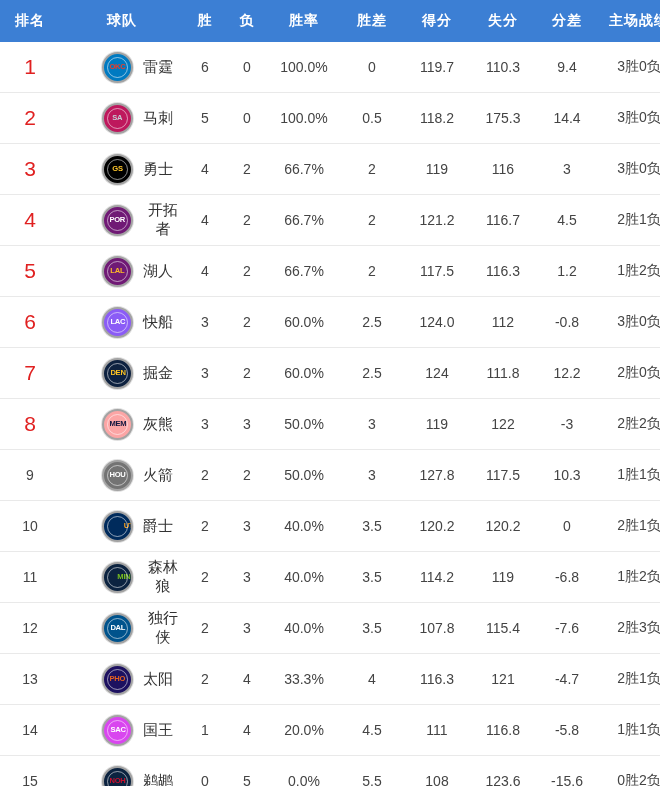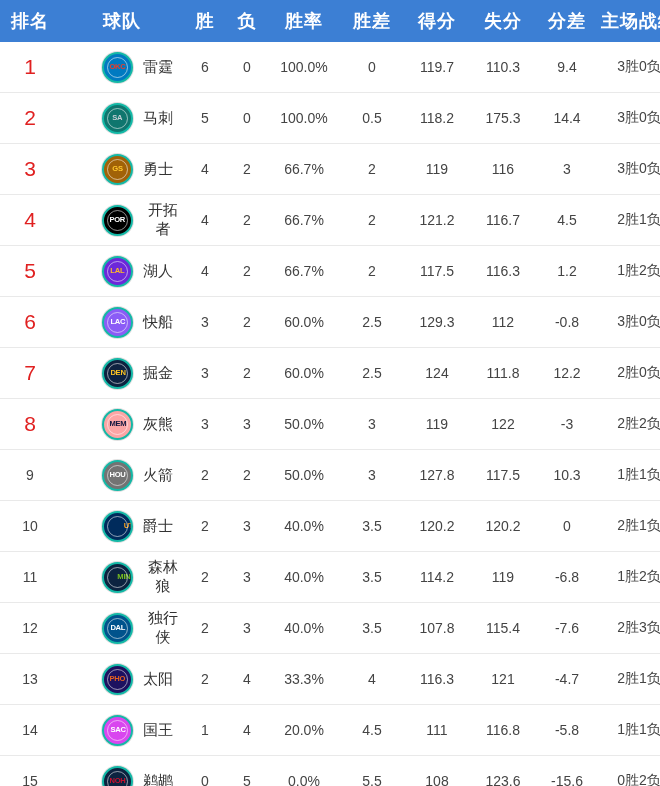--- a/index.html
+++ b/index.html
@@ -15,21 +15,21 @@
     overflow: hidden;
   }
   .standings {
     width: 660px;
     border-collapse: collapse;
     table-layout: fixed;
   }
   .standings thead th {
     background: #3c7fd4;
     color: #ffffff;
-    font-size: 18px;
+    font-size: 14px;
     font-weight: bold;
     height: 40px;
     text-align: center;
     vertical-align: middle;
     letter-spacing: 1px;
   }
   .col-rank   { width: 58px; }
   .col-team   { width: 122px; }
   .col-w      { width: 40px; }
   .col-l      { width: 40px; }
@@ -72,21 +72,21 @@
     width: 31px;
     height: 31px;
     border-radius: 50%;
     flex: 0 0 31px;
     margin-right: 10px;
     position: relative;
     display: flex;
     align-items: center;
     justify-content: center;
     box-sizing: border-box;
-    border: 2px solid #14b8a6;
+    border: 2px solid #a3a3a3;
     box-shadow: 0 0 0 1px rgba(0,0,0,0.12);
     overflow: hidden;
   }
   .logo .abbr {
     font-family: "Liberation Sans", sans-serif;
     font-size: 8px;
     font-weight: bold;
     line-height: 1;
     letter-spacing: -0.3px;
     transform: scale(0.95);
@@ -148,81 +148,81 @@
         <td class="gb">0</td>
         <td class="pf">119.7</td>
         <td class="pa">110.3</td>
         <td class="diff">9.4</td>
         <td class="home">3胜0负</td>
       </tr>
       <tr>
         <td class="rank top">2</td>
         <td class="teamcell">
           <div class="teamwrap">
-            <span class="logo" style="background: #0f766e;">
+            <span class="logo" style="background: #be185d;">
               <span class="abbr" style="color: rgb(196, 206, 212);">SA</span>
               <span class="ring"></span>
             </span>
             <span class="teamname">马刺</span>
           </div>
         </td>
         <td class="num">5</td>
         <td class="num">0</td>
         <td class="pct">100.0%</td>
         <td class="gb">0.5</td>
         <td class="pf">118.2</td>
         <td class="pa">175.3</td>
         <td class="diff">14.4</td>
         <td class="home">3胜0负</td>
       </tr>
       <tr>
         <td class="rank top">3</td>
         <td class="teamcell">
           <div class="teamwrap">
-            <span class="logo" style="background: #a16207;">
+            <span class="logo" style="background: #000000;">
               <span class="abbr" style="color: rgb(255, 199, 44);">GS</span>
               <span class="ring"></span>
             </span>
             <span class="teamname">勇士</span>
           </div>
         </td>
         <td class="num">4</td>
         <td class="num">2</td>
         <td class="pct">66.7%</td>
         <td class="gb">2</td>
         <td class="pf">119</td>
         <td class="pa">116</td>
         <td class="diff">3</td>
         <td class="home">3胜0负</td>
       </tr>
       <tr>
         <td class="rank top">4</td>
         <td class="teamcell">
           <div class="teamwrap">
-            <span class="logo" style="background: #000000;">
+            <span class="logo" style="background: #701a75;">
               <span class="abbr" style="color: rgb(255, 255, 255);">POR</span>
               <span class="ring"></span>
             </span>
             <span class="teamname">开拓者</span>
           </div>
         </td>
         <td class="num">4</td>
         <td class="num">2</td>
         <td class="pct">66.7%</td>
         <td class="gb">2</td>
         <td class="pf">121.2</td>
         <td class="pa">116.7</td>
         <td class="diff">4.5</td>
         <td class="home">2胜1负</td>
       </tr>
       <tr>
         <td class="rank top">5</td>
         <td class="teamcell">
           <div class="teamwrap">
-            <span class="logo" style="background: #6d28d9;">
+            <span class="logo" style="background: #701a75;">
               <span class="abbr" style="color: rgb(253, 185, 39);">LAL</span>
               <span class="ring"></span>
             </span>
             <span class="teamname">湖人</span>
           </div>
         </td>
         <td class="num">4</td>
         <td class="num">2</td>
         <td class="pct">66.7%</td>
         <td class="gb">2</td>
@@ -239,21 +239,21 @@
               <span class="abbr" style="color: rgb(255, 255, 255);">LAC</span>
               <span class="ring"></span>
             </span>
             <span class="teamname">快船</span>
           </div>
         </td>
         <td class="num">3</td>
         <td class="num">2</td>
         <td class="pct">60.0%</td>
         <td class="gb">2.5</td>
-        <td class="pf">129.3</td>
+        <td class="pf">124.0</td>
         <td class="pa">112</td>
         <td class="diff">-0.8</td>
         <td class="home">3胜0负</td>
       </tr>
       <tr>
         <td class="rank top">7</td>
         <td class="teamcell">
           <div class="teamwrap">
             <span class="logo" style="background: rgb(14, 34, 64);">
               <span class="abbr" style="color: rgb(254, 197, 36);">DEN</span>

